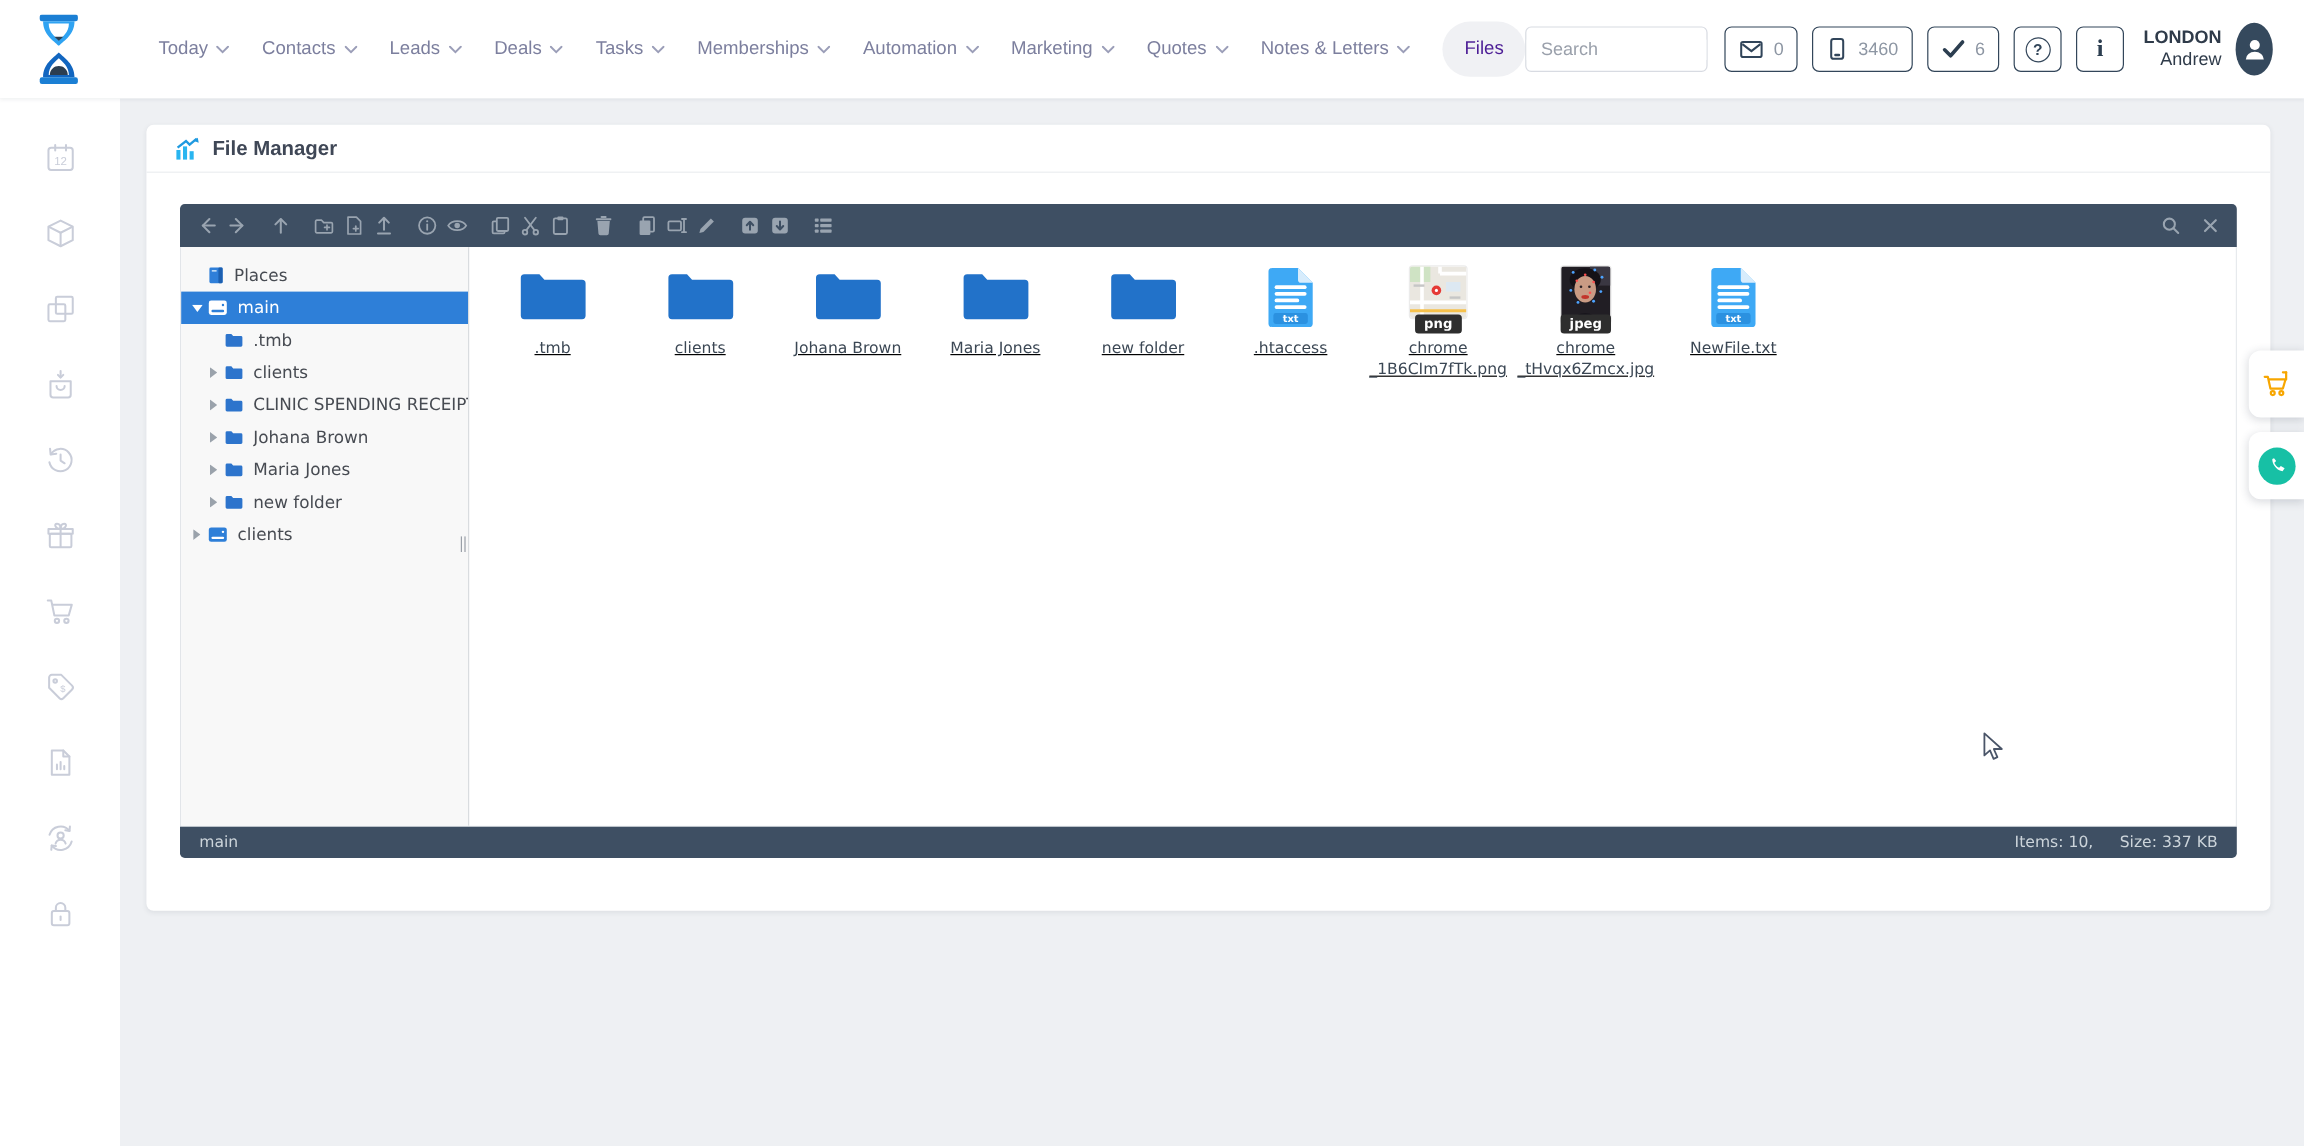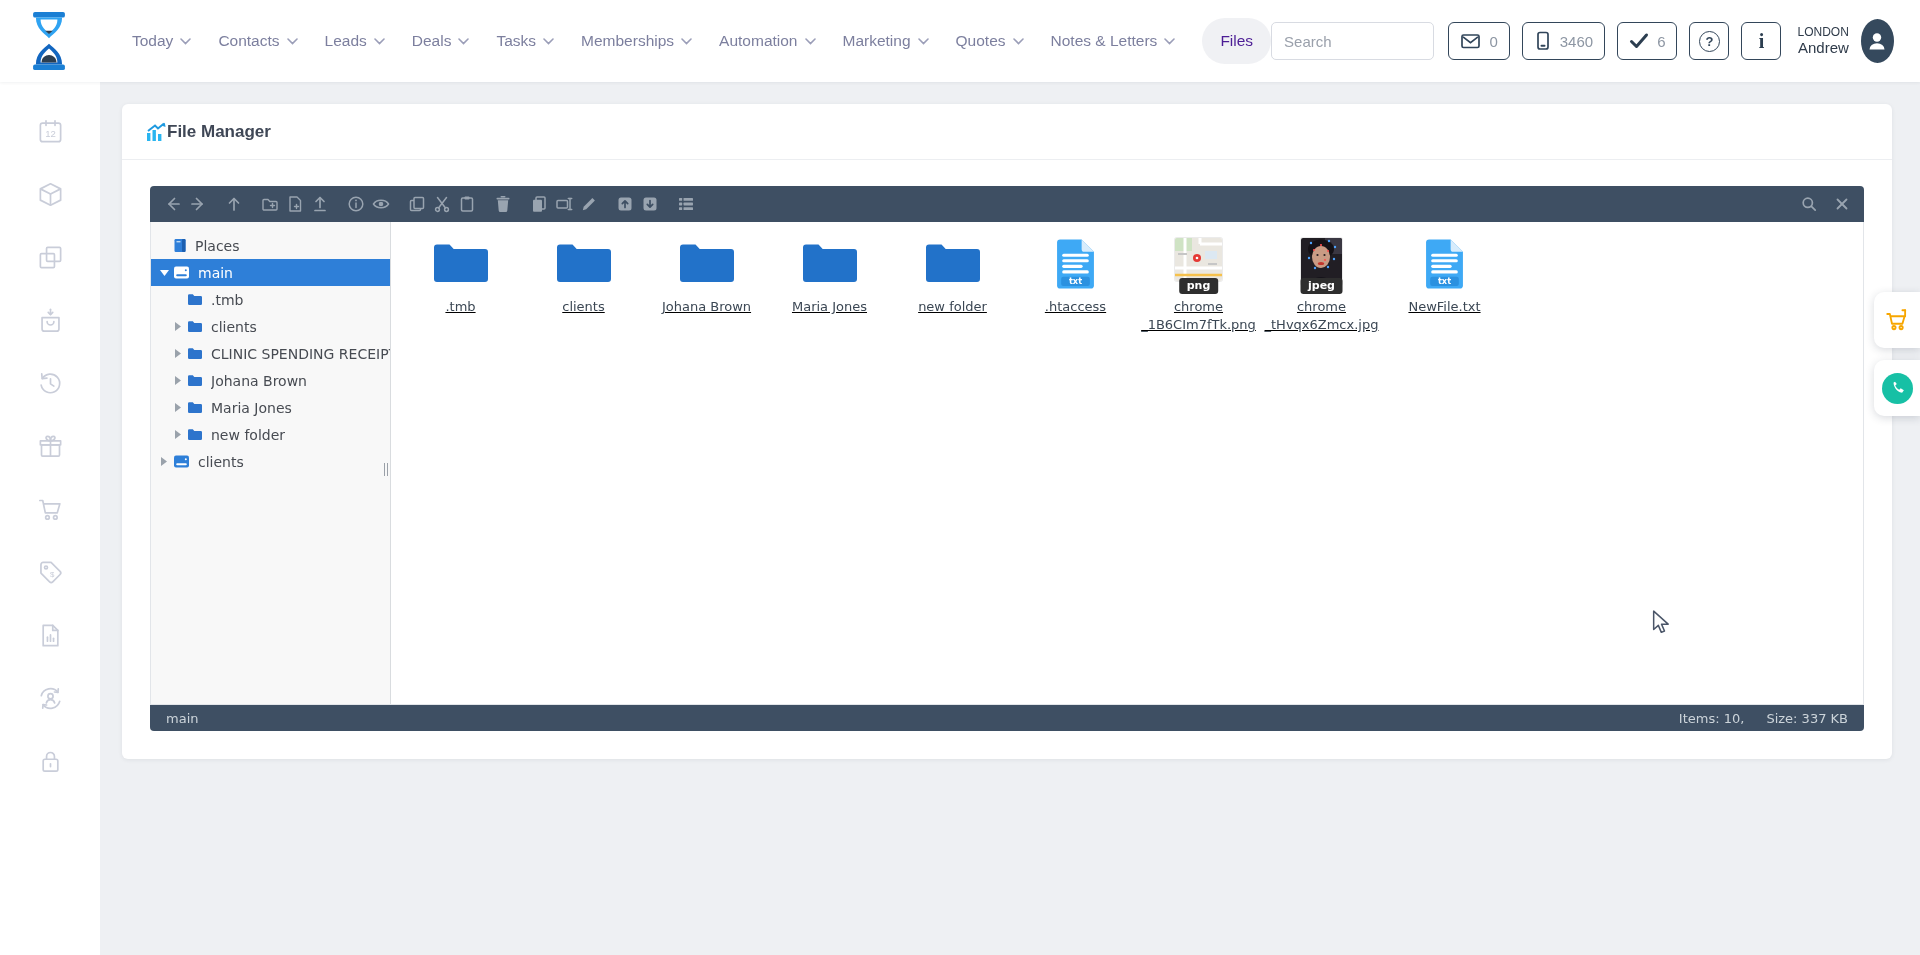--- a/index.html
+++ b/index.html
@@ -29,35 +29,35 @@
     align-items:center; gap:8px; padding:0 11px; cursor:pointer; background:#fff; }
   .chip .count { color:#8d96a3; font-size:15px; }
   .chip.square { width:40px; justify-content:center; padding:0; }
   .help-circle { width:21px; height:21px; border:1.5px solid #33465a; border-radius:50%;
     display:flex; align-items:center; justify-content:center; color:#33465a;
     font-size:13px; font-weight:700; }
   .info-glyph { font-family:"Liberation Serif", serif; font-weight:800; font-size:20px;
     color:#2c3e50; }
 
   .user-block { text-align:right; margin:0 12px 0 16px; line-height:1.2; color:#2f3b4a; }
-  .user-loc { font-size:12px; font-weight:400; }
+  .user-loc { font-size:15px; font-weight:700; }
   .user-name { font-size:15px; }
   .avatar { width:44px; height:44px; border-radius:50%; background:#35495d; display:flex;
     align-items:center; justify-content:center; cursor:pointer; }
 
   
   .sidebar { position:absolute; top:82px; left:0; width:100px; height:873px; background:#fff;
     display:flex; flex-direction:column; align-items:center; padding-top:36px; gap:36px; z-index:10; }
   .side-icon { width:27px; height:27px; cursor:pointer; display:flex; align-items:center; justify-content:center; }
 
   
   .main { position:absolute; top:82px; left:100px; width:1820px; height:873px; }
   .card { margin:22px 28px 0 22px; width:1770px; height:655px; background:#fff;
     border-radius:6px; box-shadow:0 1px 4px rgba(40,50,70,.08); }
-  .card-header { height:56px; display:flex; align-items:center; padding:0 24px;
+  .card-header { height:40px; display:flex; align-items:center; gap:10px; padding:0 24px;
     border-bottom:1px solid #eceef1; }
   .card-title { font-size:17px; font-weight:600; color:#3f4756; }
 
   
   .elfinder { margin:26px 28px 0 28px; width:1714px; }
   .ef-toolbar { height:36px; background:#3e4f63; border-radius:4px 4px 0 0; display:flex;
     align-items:center; padding:0 10px; }
   .tb-group { display:flex; margin-right:11px; }
   .tb-btn { width:25px; height:26px; display:flex; align-items:center; justify-content:center;
     cursor:pointer; border-radius:3px; }

